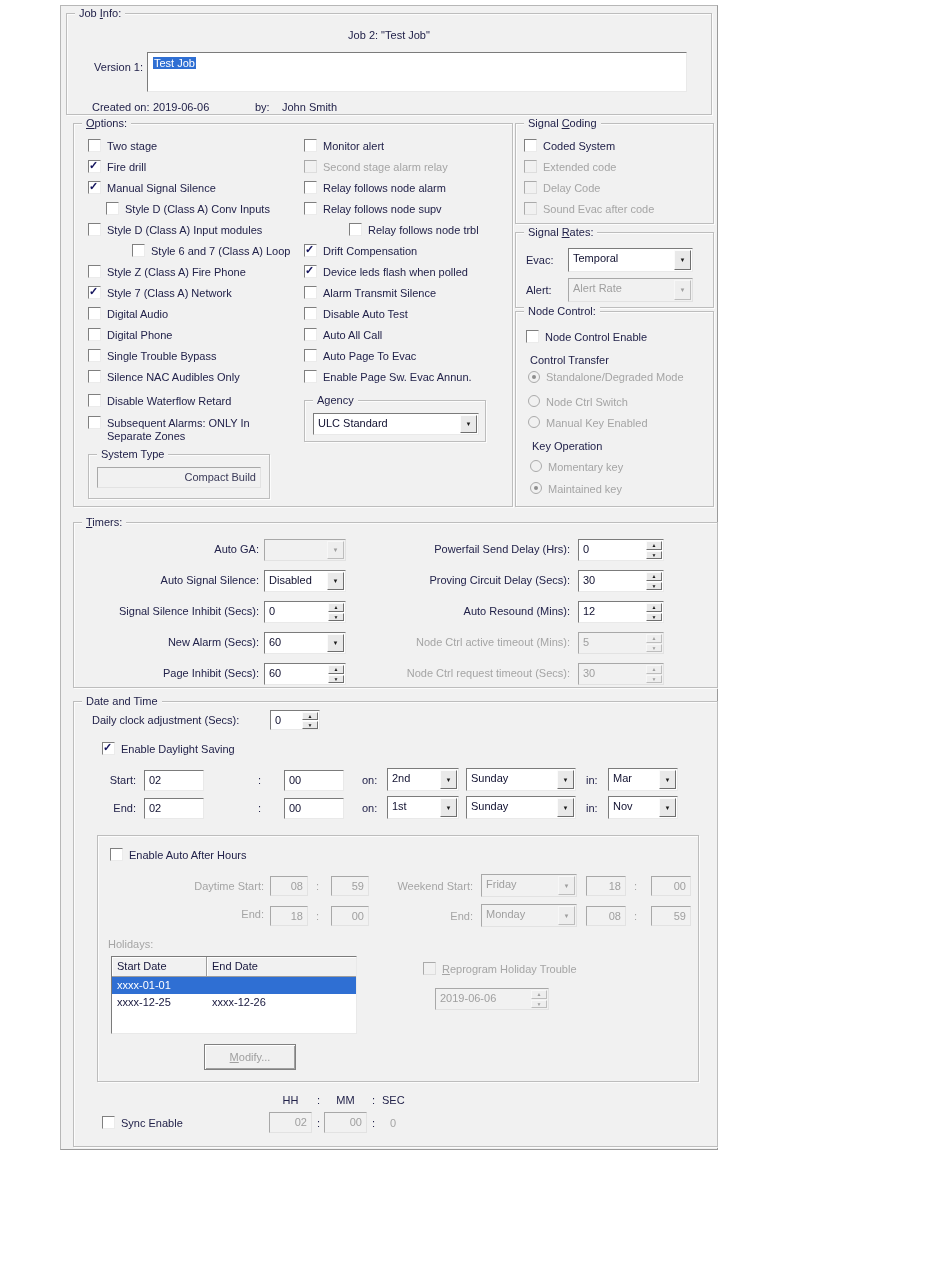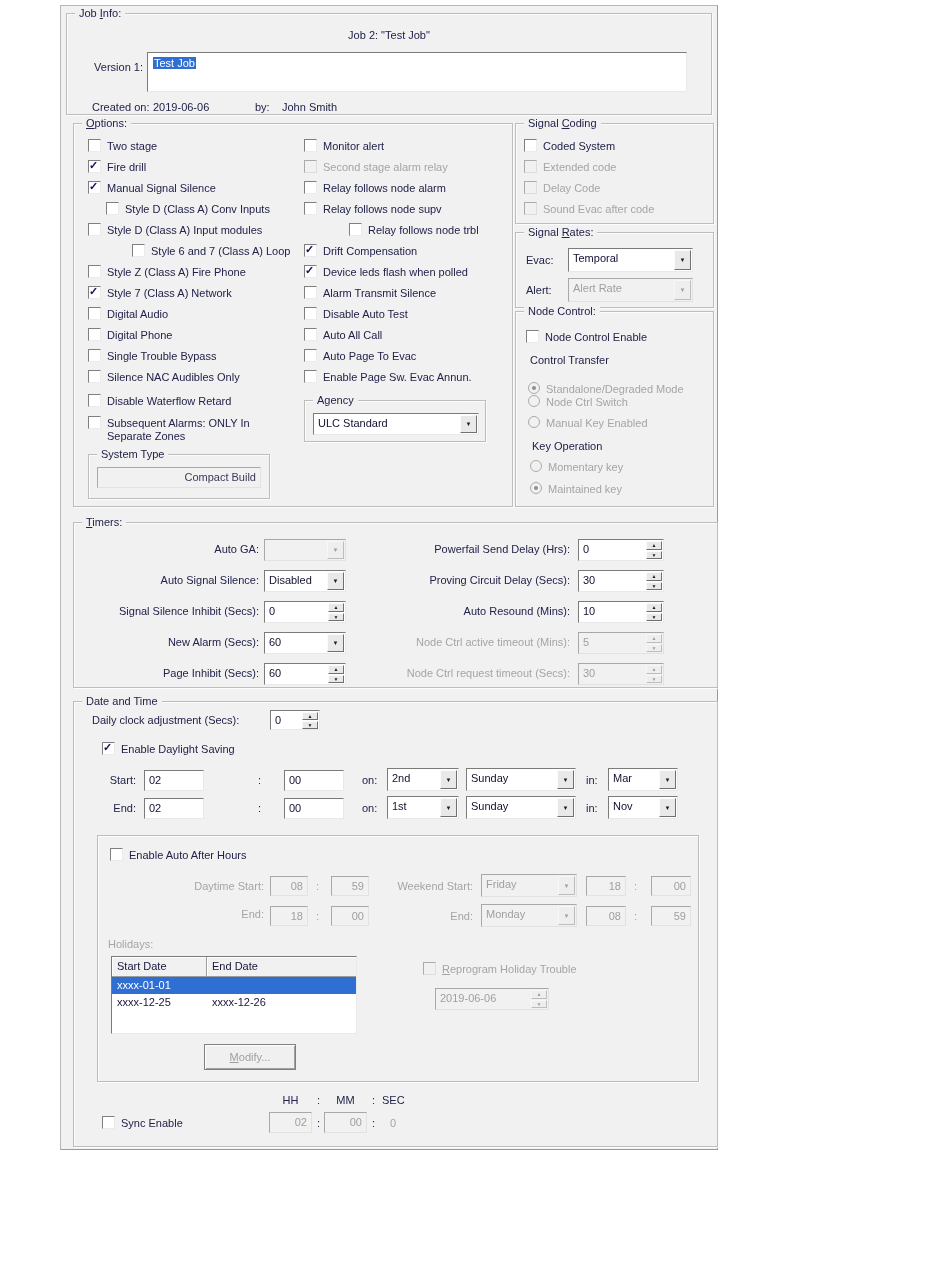--- a/index.html
+++ b/index.html
@@ -217,21 +217,21 @@
     </div>
   </div>
 
   <div class="grp" style="left:454px;top:305px;width:199px;height:196px;">
     <span class="leg">Node Control:</span>
     <div class="cbrow" style="left:10px;top:18px;">
         <span class="cb"></span>
         <span class="cblbl">Node Control Enable</span>
       </div>
     <div class="txt" style="left:14px;top:42px;">Control Transfer</div>
-    <div class="cbrow" style="left:12px;top:70px;">
+    <div class="cbrow" style="left:12px;top:58px;align-items:center;">
         <span class="rb dis checked"></span>
         <span class="cblbl gray">Standalone/Degraded Mode</span>
       </div>
     <div class="cbrow" style="left:12px;top:83px;">
         <span class="rb dis"></span>
         <span class="cblbl gray">Node Ctrl Switch</span>
       </div>
     <div class="cbrow" style="left:12px;top:104px;">
         <span class="rb dis"></span>
         <span class="cblbl gray">Manual Key Enabled</span>
@@ -299,21 +299,21 @@
     <div class="spin" style="left:504px;top:47px;width:86px;height:22px;">
         <span class="val">30</span>
         <span class="spbtns">
           <span class="sb">▲</span>
           <span class="sb">▼</span>
         </span>
       </div>
 
     <div class="rlabel" style="left:290px;top:82px;width:206px;">Auto Resound (Mins):</div>
     <div class="spin" style="left:504px;top:78px;width:86px;height:22px;">
-        <span class="val">10</span>
+        <span class="val">12</span>
         <span class="spbtns">
           <span class="sb">▲</span>
           <span class="sb">▼</span>
         </span>
       </div>
 
     <div class="rlabel gray" style="left:290px;top:113px;width:206px;">Node Ctrl active timeout (Mins):</div>
     <div class="spin dis" style="left:504px;top:109px;width:86px;height:22px;">
         <span class="val">5</span>
         <span class="spbtns">

